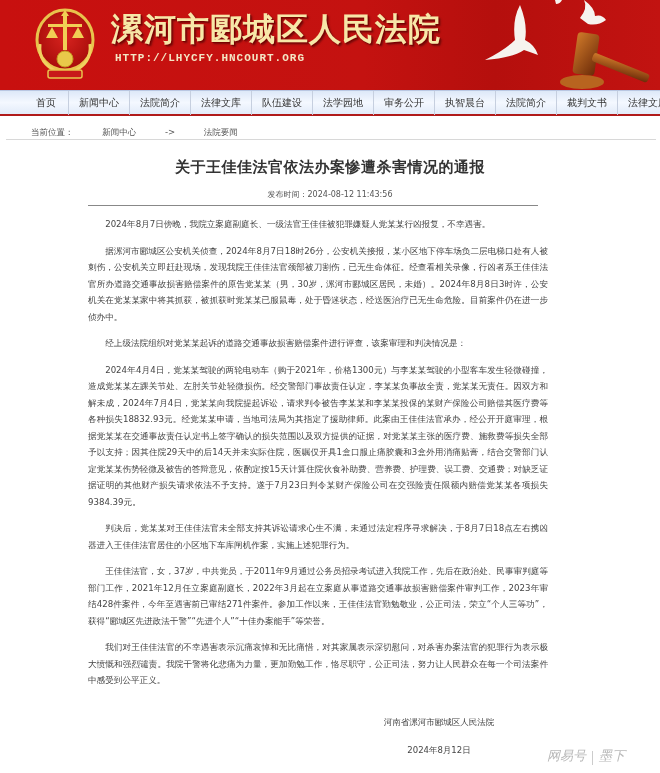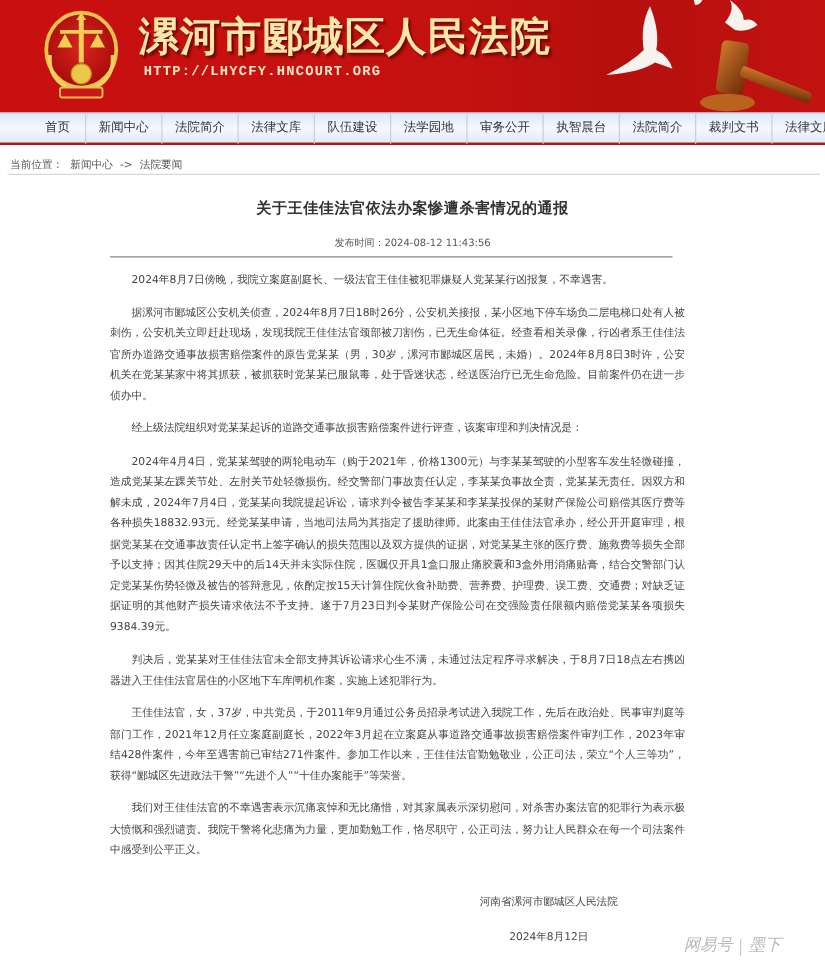--- a/index.html
+++ b/index.html
@@ -42,29 +42,29 @@
   }
   .nav-item:first-child { border-left: 0; }
 
   
   .breadcrumb {
     position: absolute; left: 6px; top: 124px; width: 650px; height: 16px;
     font-size: 8.5px; color: #555; line-height: 16px;
     border-bottom: 1px solid #d8d8d8;
     padding-left: 2px;
   }
-  .breadcrumb span { margin-right: 3px; }
+  .breadcrumb span { margin-right: 3px; margin-left: 23px; }
   .crumb-link { color: #555; cursor: pointer; }
 
   
   .article { position: absolute; left: 0; top: 140px; width: 660px; }
   .article-title {
     position: absolute; left: 0; top: 18px; width: 660px; text-align: center;
     font-family: "DejaVu Serif", "Liberation Serif", serif; font-weight: bold;
-    font-size: 12px; color: #333; letter-spacing: 0.5px;
+    font-size: 15px; color: #333; letter-spacing: 0.5px;
   }
   .publish-time {
     position: absolute; left: 0; top: 49px; width: 660px; text-align: center;
     font-size: 8px; color: #555;
   }
   .title-divider {
     position: absolute; left: 88px; top: 65px; width: 450px; height: 1px; background: #888;
   }
   .body-text {
     position: absolute; left: 88px; top: 76px; width: 460px;

